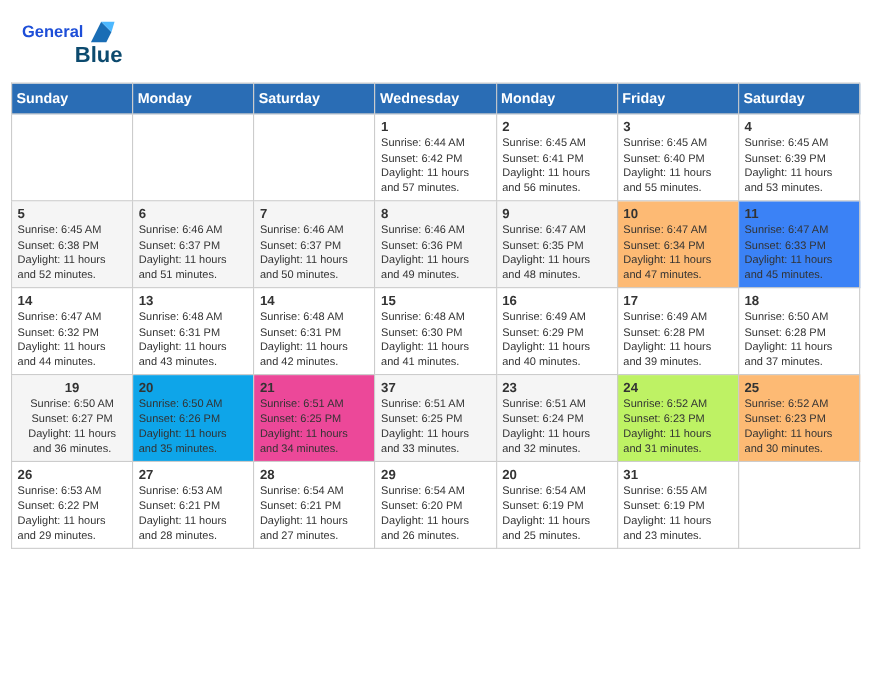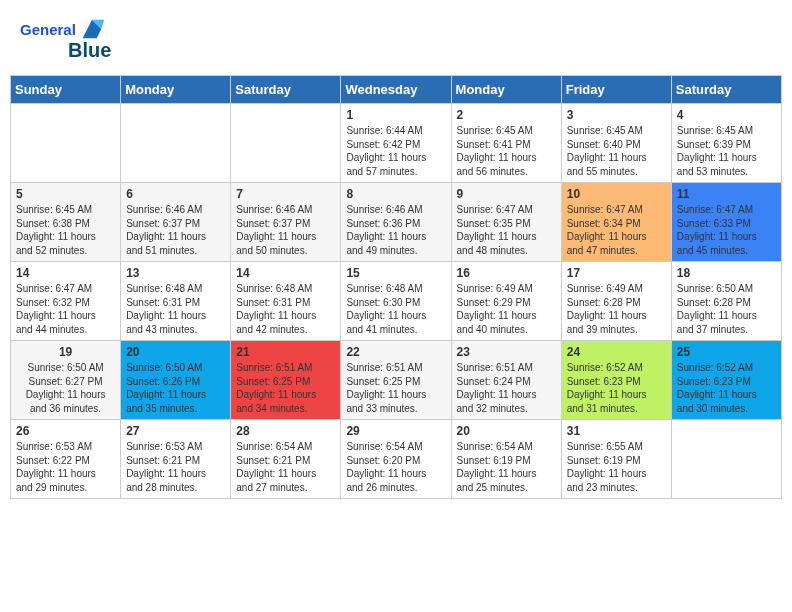--- a/index.html
+++ b/index.html
@@ -239,45 +239,45 @@
           <div class="cell-info" style="white-space: pre-line;">Sunrise: 6:50 AM
 Sunset: 6:27 PM
 Daylight: 11 hours and 36 minutes.</div>
         </td>
         <td style="background-color: #0ea5e9;">
           <span class="day-num">20</span>
           <div class="cell-info" style="white-space: pre-line;">Sunrise: 6:50 AM
 Sunset: 6:26 PM
 Daylight: 11 hours and 35 minutes.</div>
         </td>
-        <td style="background-color: #ef4444; margin-top: 13px;">
+        <td style="background-color: #ec4899; margin-top: 13px;">
           <span class="day-num">21</span>
           <div class="cell-info" style="white-space: pre-line;">Sunrise: 6:51 AM
 Sunset: 6:25 PM
 Daylight: 11 hours and 34 minutes.</div>
         </td>
         <td style="background-color: rgb(245, 245, 245);">
-          <span class="day-num">22</span>
+          <span class="day-num">37</span>
           <div class="cell-info" style="white-space: pre-line;">Sunrise: 6:51 AM
 Sunset: 6:25 PM
 Daylight: 11 hours and 33 minutes.</div>
         </td>
         <td style="background-color: rgb(245, 245, 245);">
           <span class="day-num">23</span>
           <div class="cell-info" style="white-space: pre-line;">Sunrise: 6:51 AM
 Sunset: 6:24 PM
 Daylight: 11 hours and 32 minutes.</div>
         </td>
         <td style="background-color: #bef264;">
           <span class="day-num">24</span>
           <div class="cell-info" style="white-space: pre-line;">Sunrise: 6:52 AM
 Sunset: 6:23 PM
 Daylight: 11 hours and 31 minutes.</div>
         </td>
-        <td style="background-color: #0ea5e9;">
+        <td style="background-color: #fdba74;">
           <span class="day-num">25</span>
           <div class="cell-info" style="white-space: pre-line;">Sunrise: 6:52 AM
 Sunset: 6:23 PM
 Daylight: 11 hours and 30 minutes.</div>
         </td>
       </tr>
       <tr>
         <td>
           <span class="day-num">26</span>
           <div class="cell-info" style="white-space: pre-line;">Sunrise: 6:53 AM

